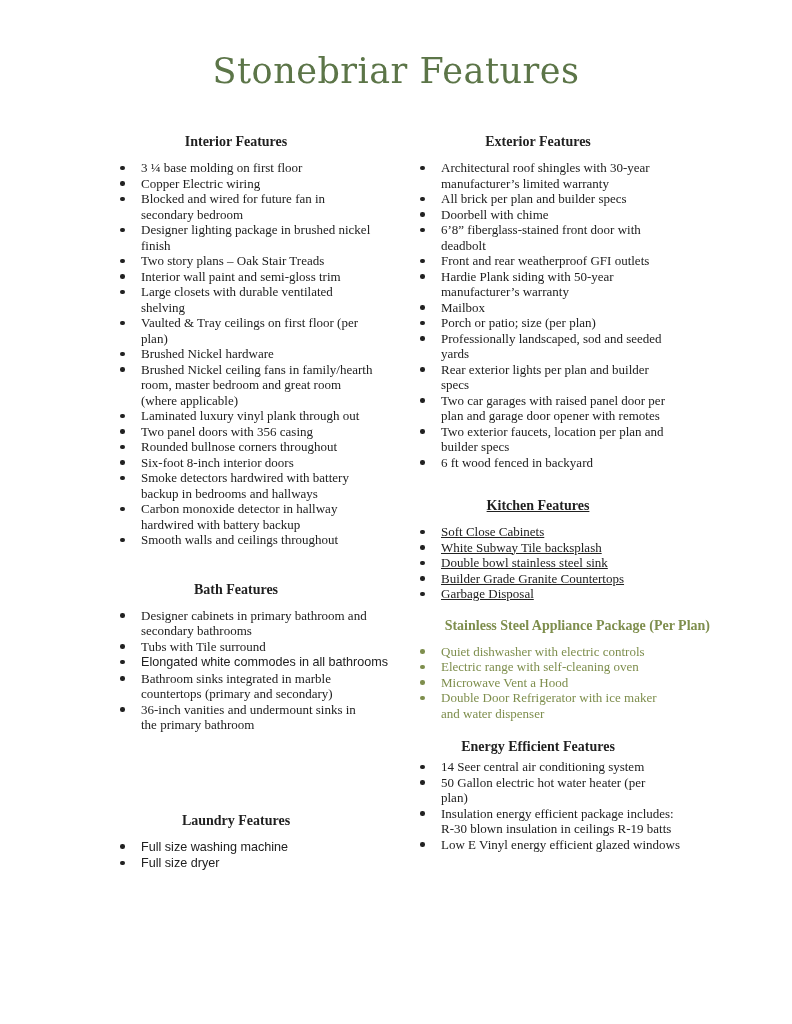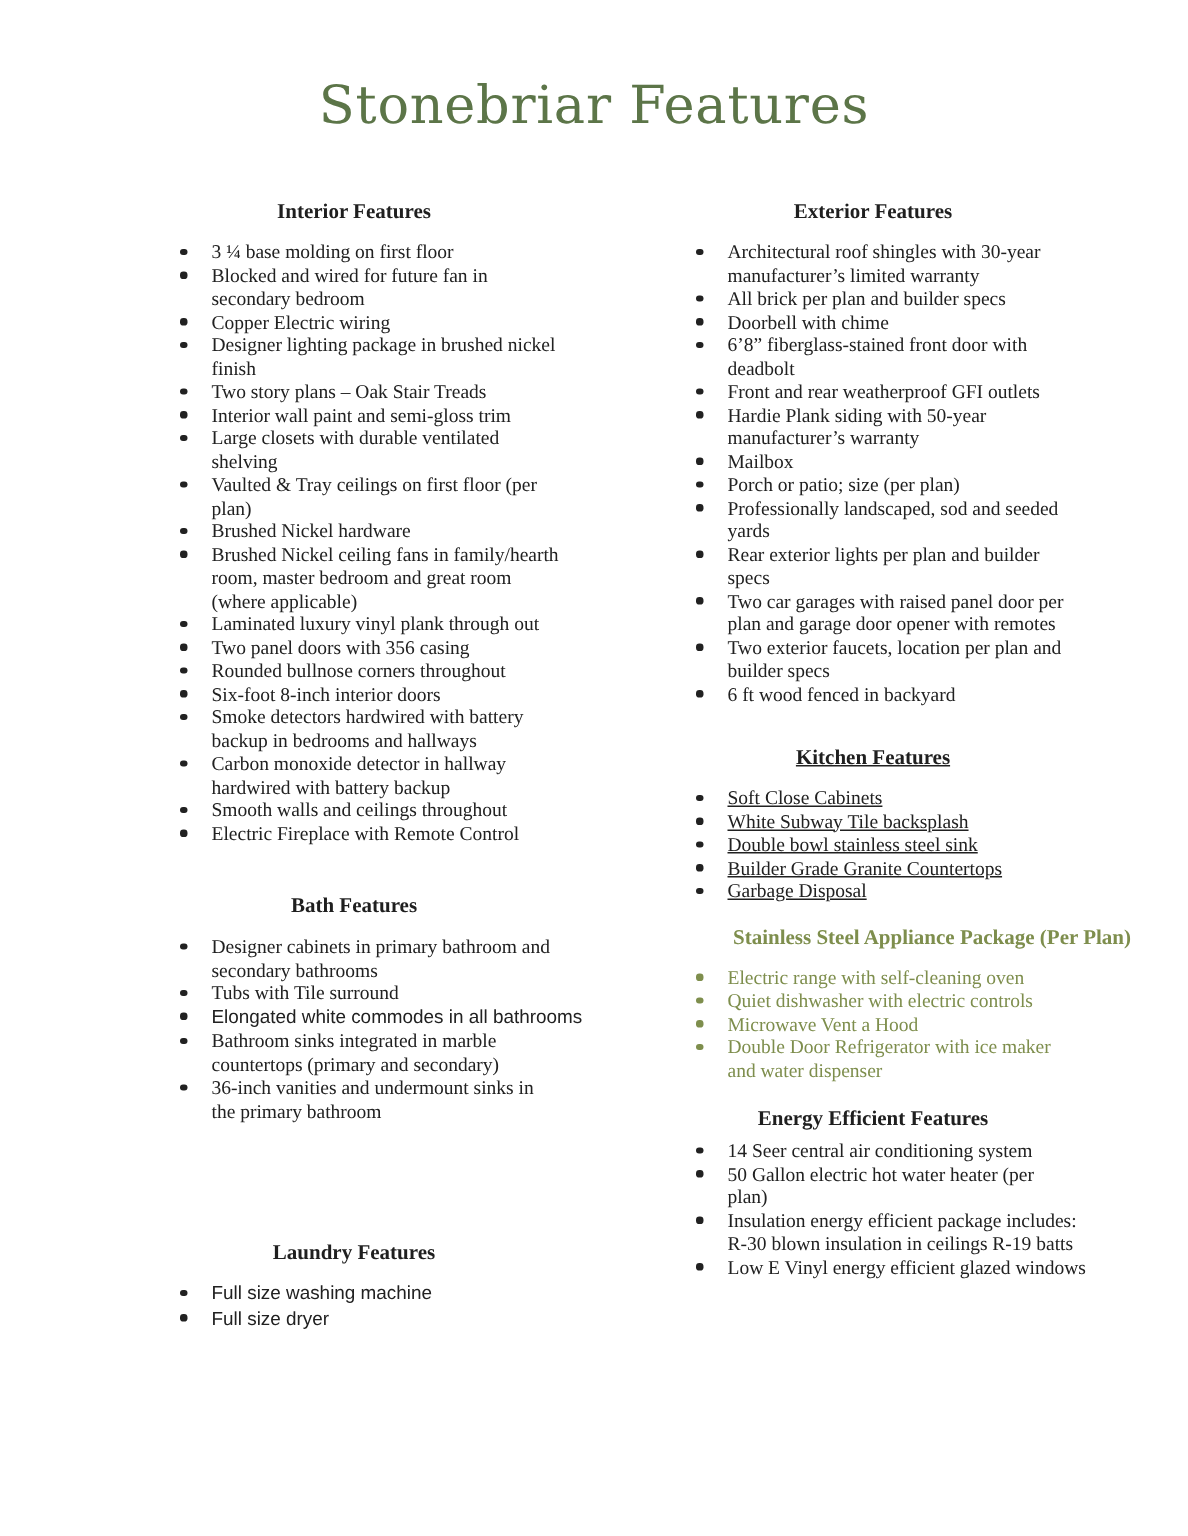--- a/index.html
+++ b/index.html
@@ -20,21 +20,20 @@
     font-family: "DejaVu Serif", serif;
     font-size: 35px;
     font-weight: 400;
     line-height: 50px;
     color: var(--title-color, #5c7548);
     letter-spacing: 0.5px;
   }
   .columns {
     display: flex;
     margin-top: 38px;
-    gap: 44px;
   }
   .col { display: flex; flex-direction: column; }
   .col-left  { margin-left: 110px; width: 292px; }
   .col-right { margin-left: 8px;  width: 300px; }
 
   .section-heading {
     font-family: "Liberation Serif", serif;
     font-size: 14px;
     font-weight: 700;
     line-height: 16px;
@@ -89,23 +88,23 @@
 <body>
 
 <div class="page">
   <h1 class="doc-title">Stonebriar Features</h1>
   <div class="columns">
     <div class="col col-left">
         <div class="section" id="sec-interior-features">
           <h2 class="section-heading">Interior Features</h2>
           <ul class="feature-list">
             <li class=""><span class="bullet"></span><span class="item-text">3 ¼ base molding on first floor</span></li>
+            <li class=""><span class="bullet"></span><span class="item-text">Copper Electric wiring</span></li>
             <li class=""><span class="bullet"></span><span class="item-text">Blocked and wired for future fan in
 secondary bedroom</span></li>
-            <li class=""><span class="bullet"></span><span class="item-text">Copper Electric wiring</span></li>
             <li class=""><span class="bullet"></span><span class="item-text">Designer lighting package in brushed nickel
 finish</span></li>
             <li class=""><span class="bullet"></span><span class="item-text">Two story plans – Oak Stair Treads</span></li>
             <li class=""><span class="bullet"></span><span class="item-text">Interior wall paint and semi-gloss trim</span></li>
             <li class=""><span class="bullet"></span><span class="item-text">Large closets with durable ventilated
 shelving</span></li>
             <li class=""><span class="bullet"></span><span class="item-text">Vaulted &amp; Tray ceilings on first floor (per
 plan)</span></li>
             <li class=""><span class="bullet"></span><span class="item-text">Brushed Nickel hardware</span></li>
             <li class=""><span class="bullet"></span><span class="item-text">Brushed Nickel ceiling fans in family/hearth
@@ -113,21 +112,20 @@
 (where applicable)</span></li>
             <li class=""><span class="bullet"></span><span class="item-text">Laminated luxury vinyl plank through out</span></li>
             <li class=""><span class="bullet"></span><span class="item-text">Two panel doors with 356 casing</span></li>
             <li class=""><span class="bullet"></span><span class="item-text">Rounded bullnose corners throughout</span></li>
             <li class=""><span class="bullet"></span><span class="item-text">Six-foot 8-inch interior doors</span></li>
             <li class=""><span class="bullet"></span><span class="item-text">Smoke detectors hardwired with battery
 backup in bedrooms and hallways</span></li>
             <li class=""><span class="bullet"></span><span class="item-text">Carbon monoxide detector in hallway
 hardwired with battery backup</span></li>
             <li class=""><span class="bullet"></span><span class="item-text">Smooth walls and ceilings throughout</span></li>
-            <li class=""><span class="bullet"></span><span class="item-text">Electric Fireplace with Remote Control</span></li>
           </ul>
         </div>
         <div class="section" id="sec-bath-features">
           <h2 class="section-heading">Bath Features</h2>
           <ul class="feature-list">
             <li class=""><span class="bullet"></span><span class="item-text">Designer cabinets in primary bathroom and
 secondary bathrooms</span></li>
             <li class=""><span class="bullet"></span><span class="item-text">Tubs with Tile surround</span></li>
             <li class="sans"><span class="bullet"></span><span class="item-text">Elongated white commodes in all bathrooms</span></li>
             <li class=""><span class="bullet"></span><span class="item-text">Bathroom sinks integrated in marble
@@ -176,22 +174,22 @@
             <li class=""><span class="bullet"></span><span class="item-text">Soft Close Cabinets</span></li>
             <li class=""><span class="bullet"></span><span class="item-text">White Subway Tile backsplash</span></li>
             <li class=""><span class="bullet"></span><span class="item-text">Double bowl stainless steel sink</span></li>
             <li class=""><span class="bullet"></span><span class="item-text">Builder Grade Granite Countertops</span></li>
             <li class=""><span class="bullet"></span><span class="item-text">Garbage Disposal</span></li>
           </ul>
         </div>
         <div class="section olive" id="sec-stainless-steel-appliance-package-per-plan">
           <h2 class="section-heading">Stainless Steel Appliance Package (Per Plan)</h2>
           <ul class="feature-list">
+            <li class=""><span class="bullet"></span><span class="item-text">Quiet dishwasher with electric controls</span></li>
             <li class=""><span class="bullet"></span><span class="item-text">Electric range with self-cleaning oven</span></li>
-            <li class=""><span class="bullet"></span><span class="item-text">Quiet dishwasher with electric controls</span></li>
             <li class=""><span class="bullet"></span><span class="item-text">Microwave Vent a Hood</span></li>
             <li class=""><span class="bullet"></span><span class="item-text">Double Door Refrigerator with ice maker
 and water dispenser</span></li>
           </ul>
         </div>
         <div class="section" id="sec-energy-efficient-features">
           <h2 class="section-heading">Energy Efficient Features</h2>
           <ul class="feature-list">
             <li class=""><span class="bullet"></span><span class="item-text">14 Seer central air conditioning system</span></li>
             <li class=""><span class="bullet"></span><span class="item-text">50 Gallon electric hot water heater (per

